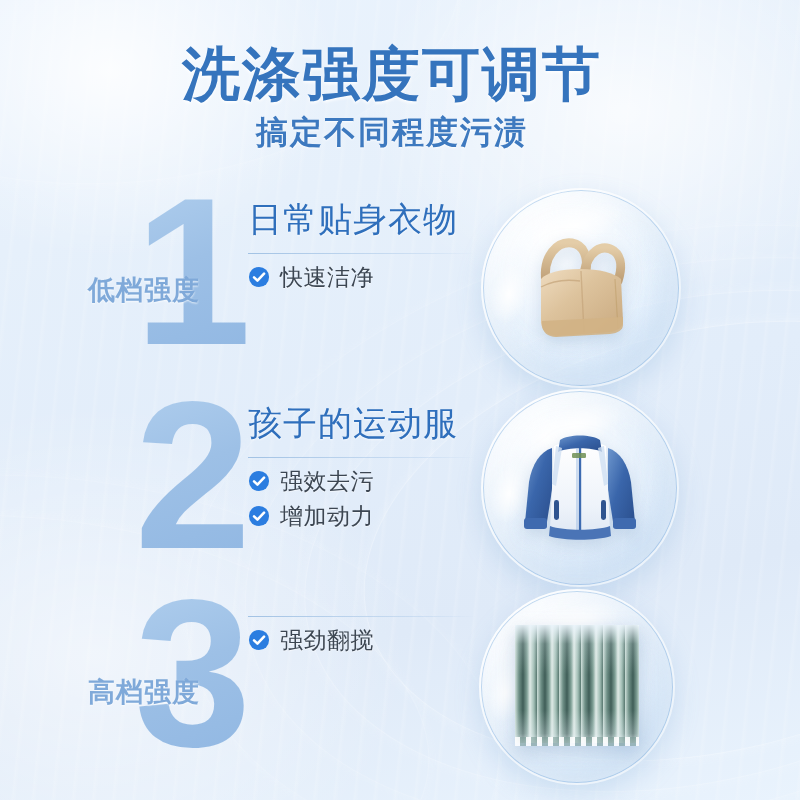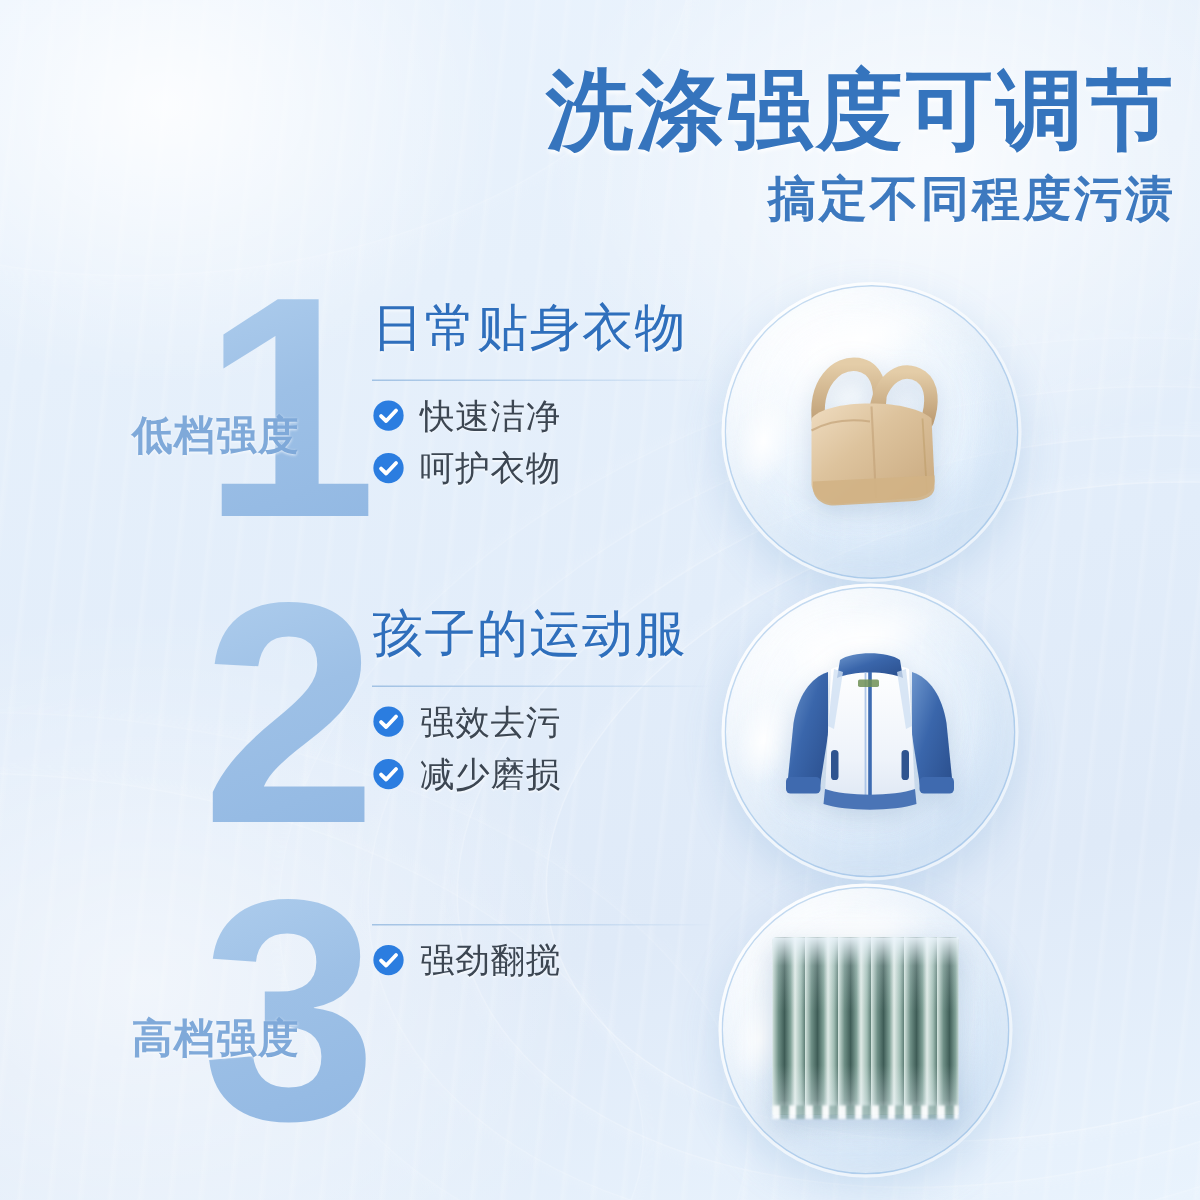--- a/index.html
+++ b/index.html
@@ -60,21 +60,21 @@
   .glow-top-left {
     position:absolute; left:-120px; top:-120px; width:460px; height:380px;
     background: radial-gradient(ellipse at center, rgba(255,255,255,.85) 0%, rgba(255,255,255,0) 70%);
     pointer-events:none;
   }
 
   
   .header {
     position: absolute;
     left: 0; right: 16px; top: 44px;
-    text-align: right;
+    text-align: center;
     z-index: 6;
   }
   .main-title {
     font-size: 58px;
     font-weight: 700;
     letter-spacing: 2px;
     color: #3574bd;
     line-height: 1.05;
     text-shadow: 0 2px 3px rgba(255,255,255,.85);
     margin: 0;
@@ -367,27 +367,20 @@
       <div class="tbox">
         <div class="tbox-title">日常贴身衣物</div>
         <div class="tbox-divider"></div>
         <ul class="bullets">
           <li class="bullet">
             <svg class="check-icon" viewBox="0 0 24 24">
               <circle cx="12" cy="12" r="11" fill="#2b7de0"></circle>
               <path d="M6.6 12.4 L10.3 16 L17.5 8.4" fill="none" stroke="#ffffff" stroke-width="2.8" stroke-linecap="round" stroke-linejoin="round"></path>
             </svg>
             <span class="bullet-text">快速洁净</span>
-          </li>
-          <li class="bullet">
-            <svg class="check-icon" viewBox="0 0 24 24">
-              <circle cx="12" cy="12" r="11" fill="#2b7de0"></circle>
-              <path d="M6.6 12.4 L10.3 16 L17.5 8.4" fill="none" stroke="#ffffff" stroke-width="2.8" stroke-linecap="round" stroke-linejoin="round"></path>
-            </svg>
-            <span class="bullet-text">呵护衣物</span>
           </li>
         </ul>
       </div>
     </div>
 
     <div class="row row-2">
       <div class="big-number">2</div>
       <div class="tbox">
         <div class="tbox-title">孩子的运动服</div>
         <div class="tbox-divider"></div>
@@ -397,21 +390,21 @@
               <circle cx="12" cy="12" r="11" fill="#2b7de0"></circle>
               <path d="M6.6 12.4 L10.3 16 L17.5 8.4" fill="none" stroke="#ffffff" stroke-width="2.8" stroke-linecap="round" stroke-linejoin="round"></path>
             </svg>
             <span class="bullet-text">强效去污</span>
           </li>
           <li class="bullet">
             <svg class="check-icon" viewBox="0 0 24 24">
               <circle cx="12" cy="12" r="11" fill="#2b7de0"></circle>
               <path d="M6.6 12.4 L10.3 16 L17.5 8.4" fill="none" stroke="#ffffff" stroke-width="2.8" stroke-linecap="round" stroke-linejoin="round"></path>
             </svg>
-            <span class="bullet-text">减少磨损</span>
+            <span class="bullet-text">增加动力</span>
           </li>
         </ul>
       </div>
     </div>
 
     <div class="row row-3">
       <div class="big-number">3</div>
       <div class="grade-label">高档强度</div>
       <div class="tbox">
         <div class="tbox-divider"></div>

